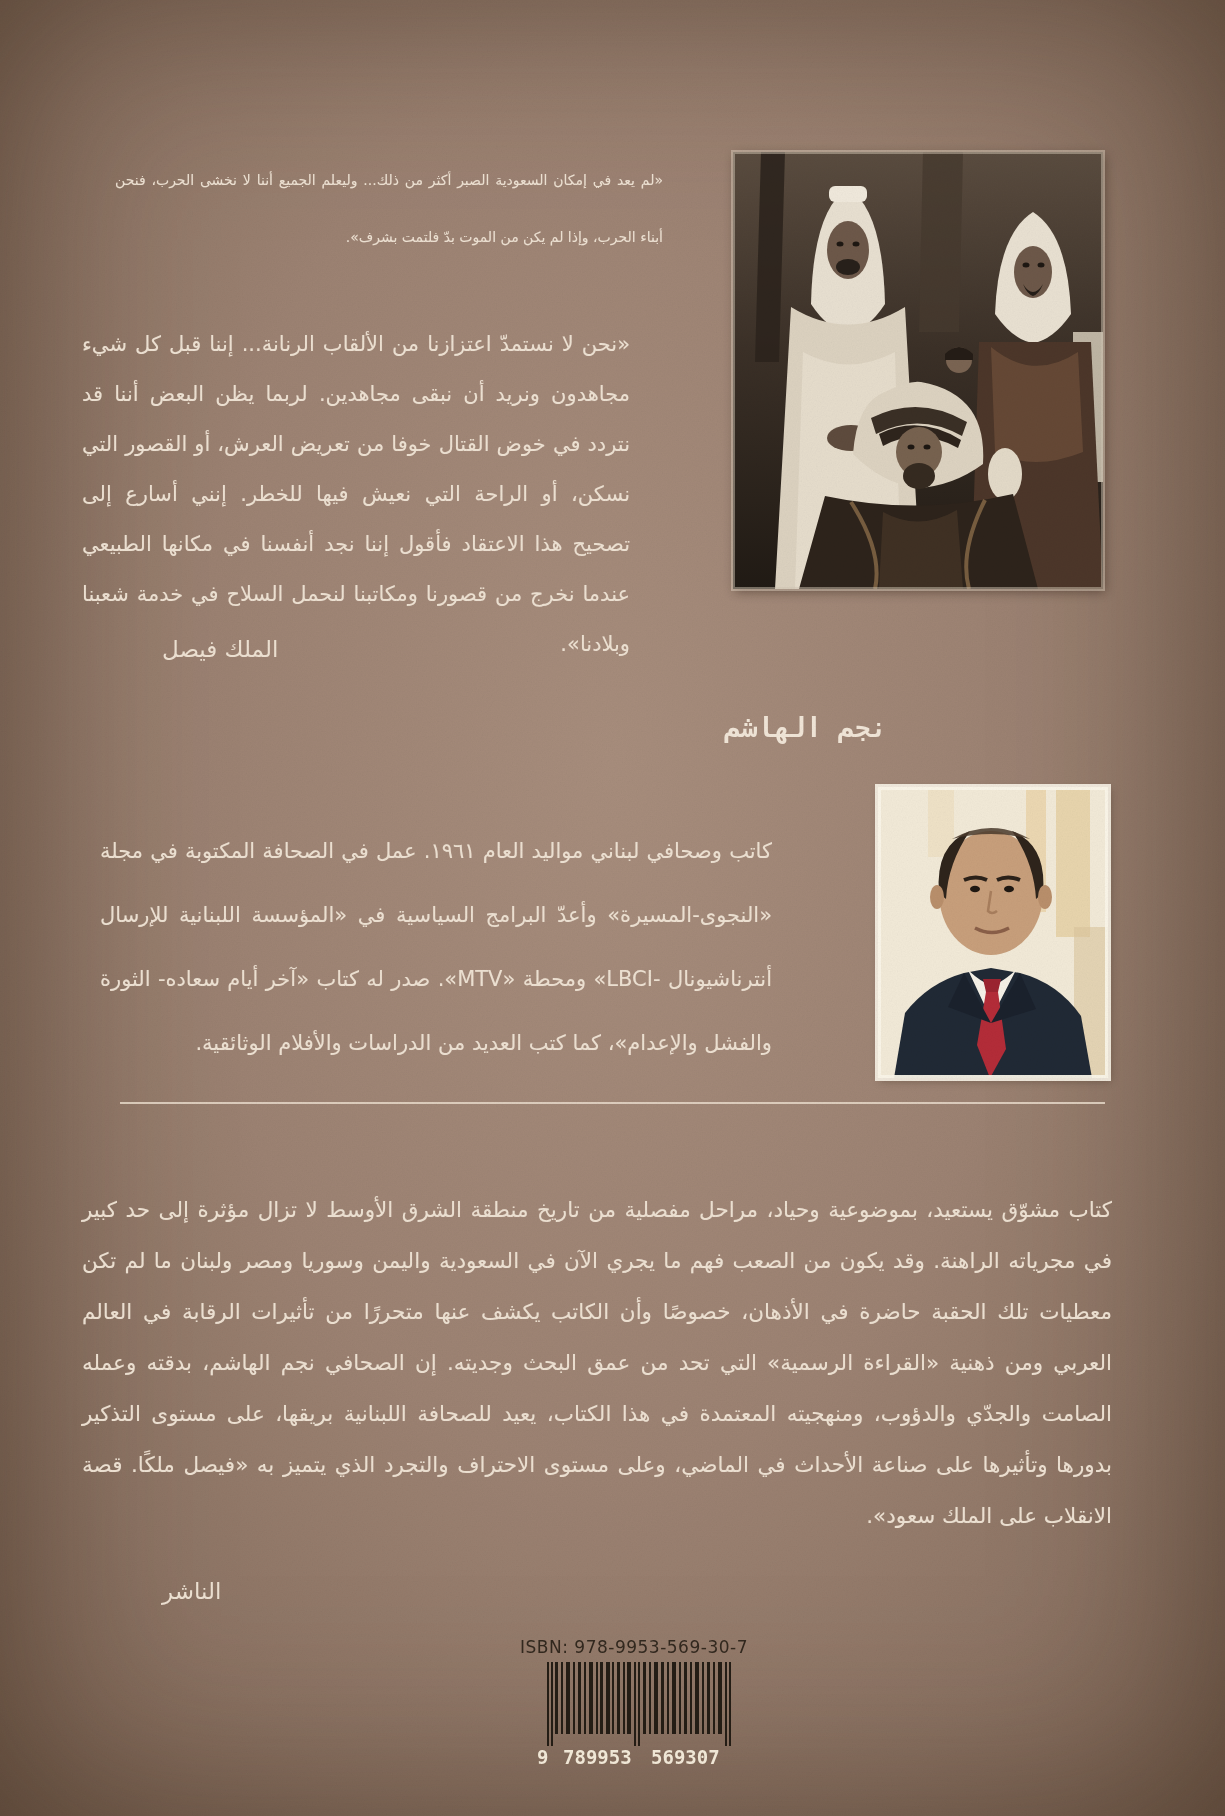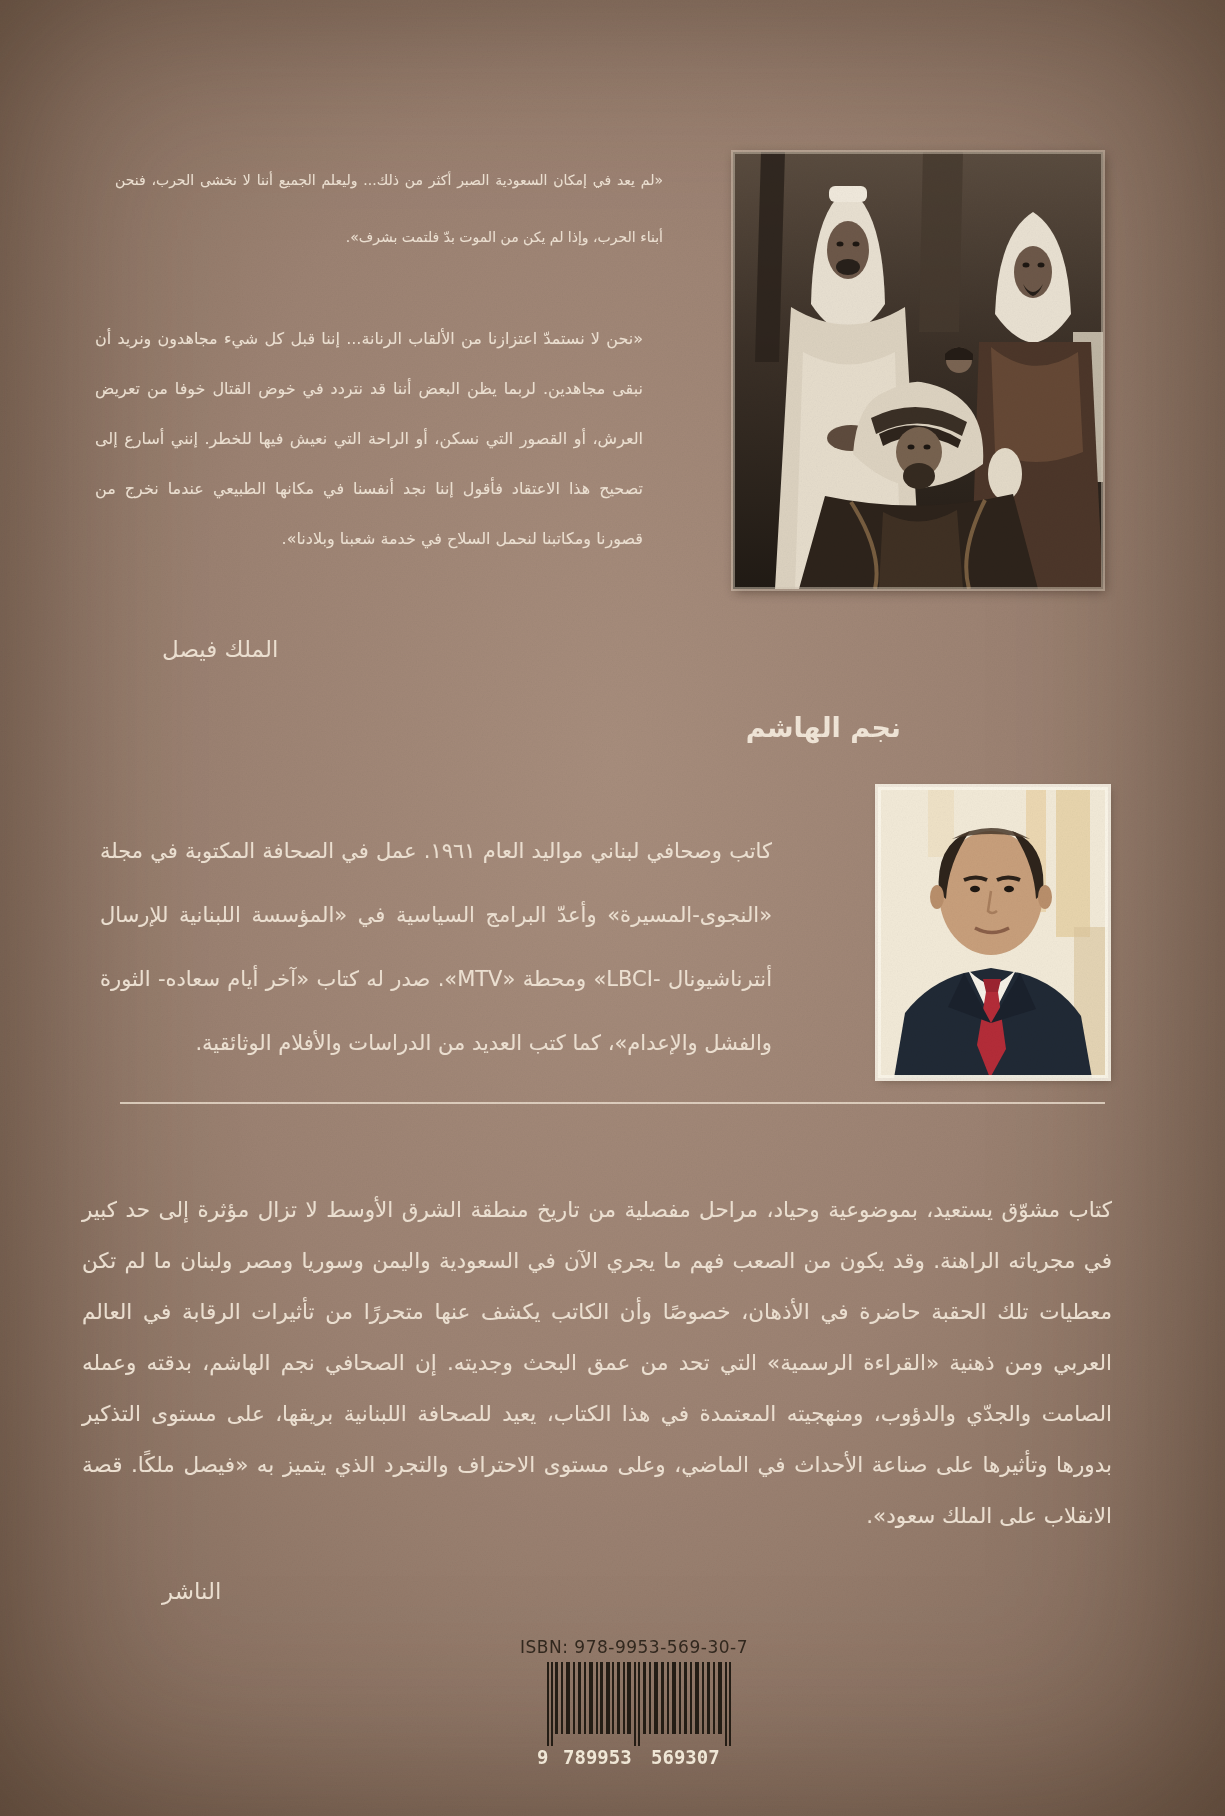--- a/index.html
+++ b/index.html
@@ -14,24 +14,24 @@
     background:radial-gradient(ellipse at 50% 42%, #a78d7c 0%, #9c8272 48%, #8e7565 75%, #7b6353 100%);
     box-shadow:inset 0 0 200px rgba(55,38,24,.55);
   }
   .noise{position:absolute;left:0;top:0;pointer-events:none;opacity:.10;mix-blend-mode:multiply;}
   .txt{
     position:absolute;color:#eee2d3;direction:rtl;
     text-align:justify;text-justify:inter-word;
     text-shadow:0 0 1px rgba(255,245,230,.25);
   }
   .quote1{left:95px;top:138px;width:548px;font-size:14px;line-height:57px;margin-left:20px;}
-  .quote2{left:95px;top:298px;width:548px;font-size:16px;line-height:50px;}
+  .quote2{left:82px;top:298px;width:548px;font-size:21px;line-height:50px;}
   .sig{position:absolute;color:#eee2d3;direction:rtl;font-size:23px;}
   .king-sig{left:162px;top:636px;}
-  .author-heading{position:absolute;right:324px;top:712px;color:#f1e6d8;direction:rtl;font-size:27px;font-weight:bold;}
+  .author-heading{position:absolute;right:338px;top:712px;color:#f1e6d8;direction:rtl;font-size:27px;font-weight:bold;font-family:Liberation Mono, monospace;}
   .bio{left:100px;top:798px;width:672px;font-size:21px;line-height:64px;}
   .email-line{position:absolute;left:100px;top:1042px;width:672px;direction:rtl;text-align:right;color:#eee2d3;font-size:20px;}
   .email-line .addr{direction:ltr;unicode-bidi:embed;}
   .divider{position:absolute;left:120px;top:1102px;width:985px;height:2px;background:#e9dbca;opacity:.85;}
   .description{left:82px;top:1162px;width:1030px;font-size:21.5px;line-height:51px;}
   .publisher-sig{left:162px;top:1578px;}
   .isbn{position:absolute;left:520px;top:1637px;width:250px;text-align:left;color:#32281e;font-size:17px;letter-spacing:.5px;font-weight:500;}
   .photo{position:absolute;display:block;}
   .royal-photo{left:733px;top:152px;width:370px;height:437px;box-shadow:0 0 0 2px rgba(230,218,200,.45),2px 3px 10px rgba(40,25,15,.45);}
   .author-photo{left:878px;top:787px;width:230px;height:291px;box-shadow:0 0 0 3px rgba(250,244,232,.9),2px 3px 8px rgba(40,25,15,.35);}

